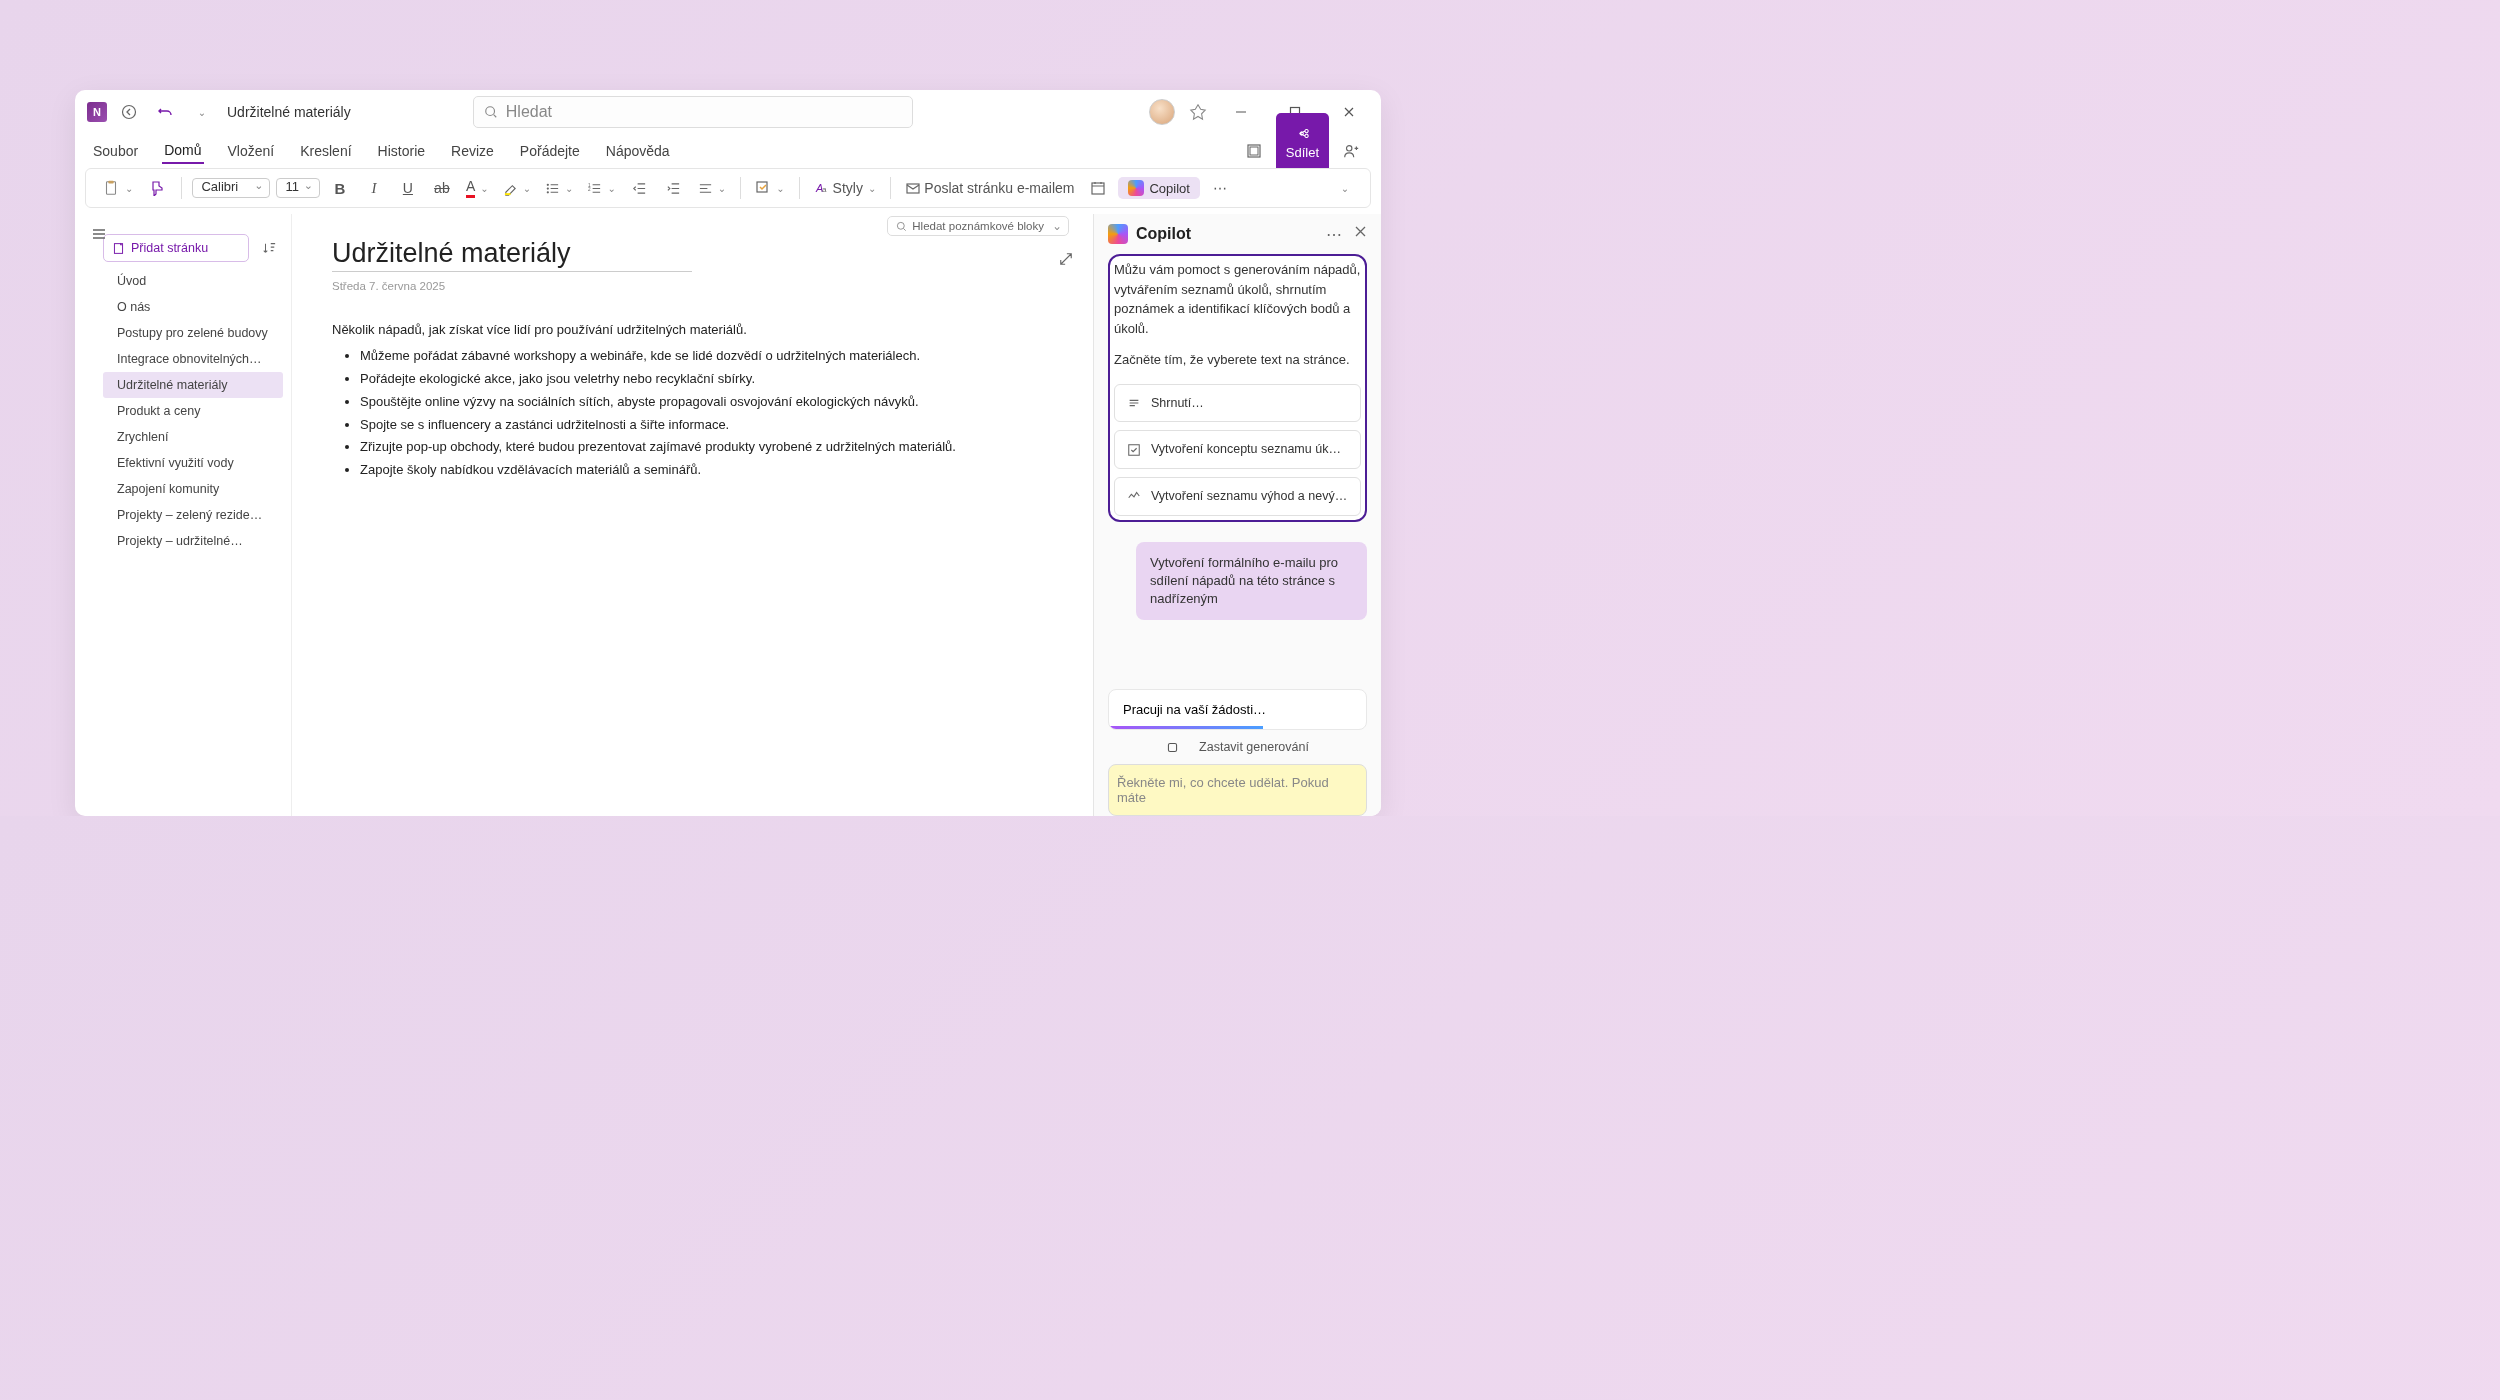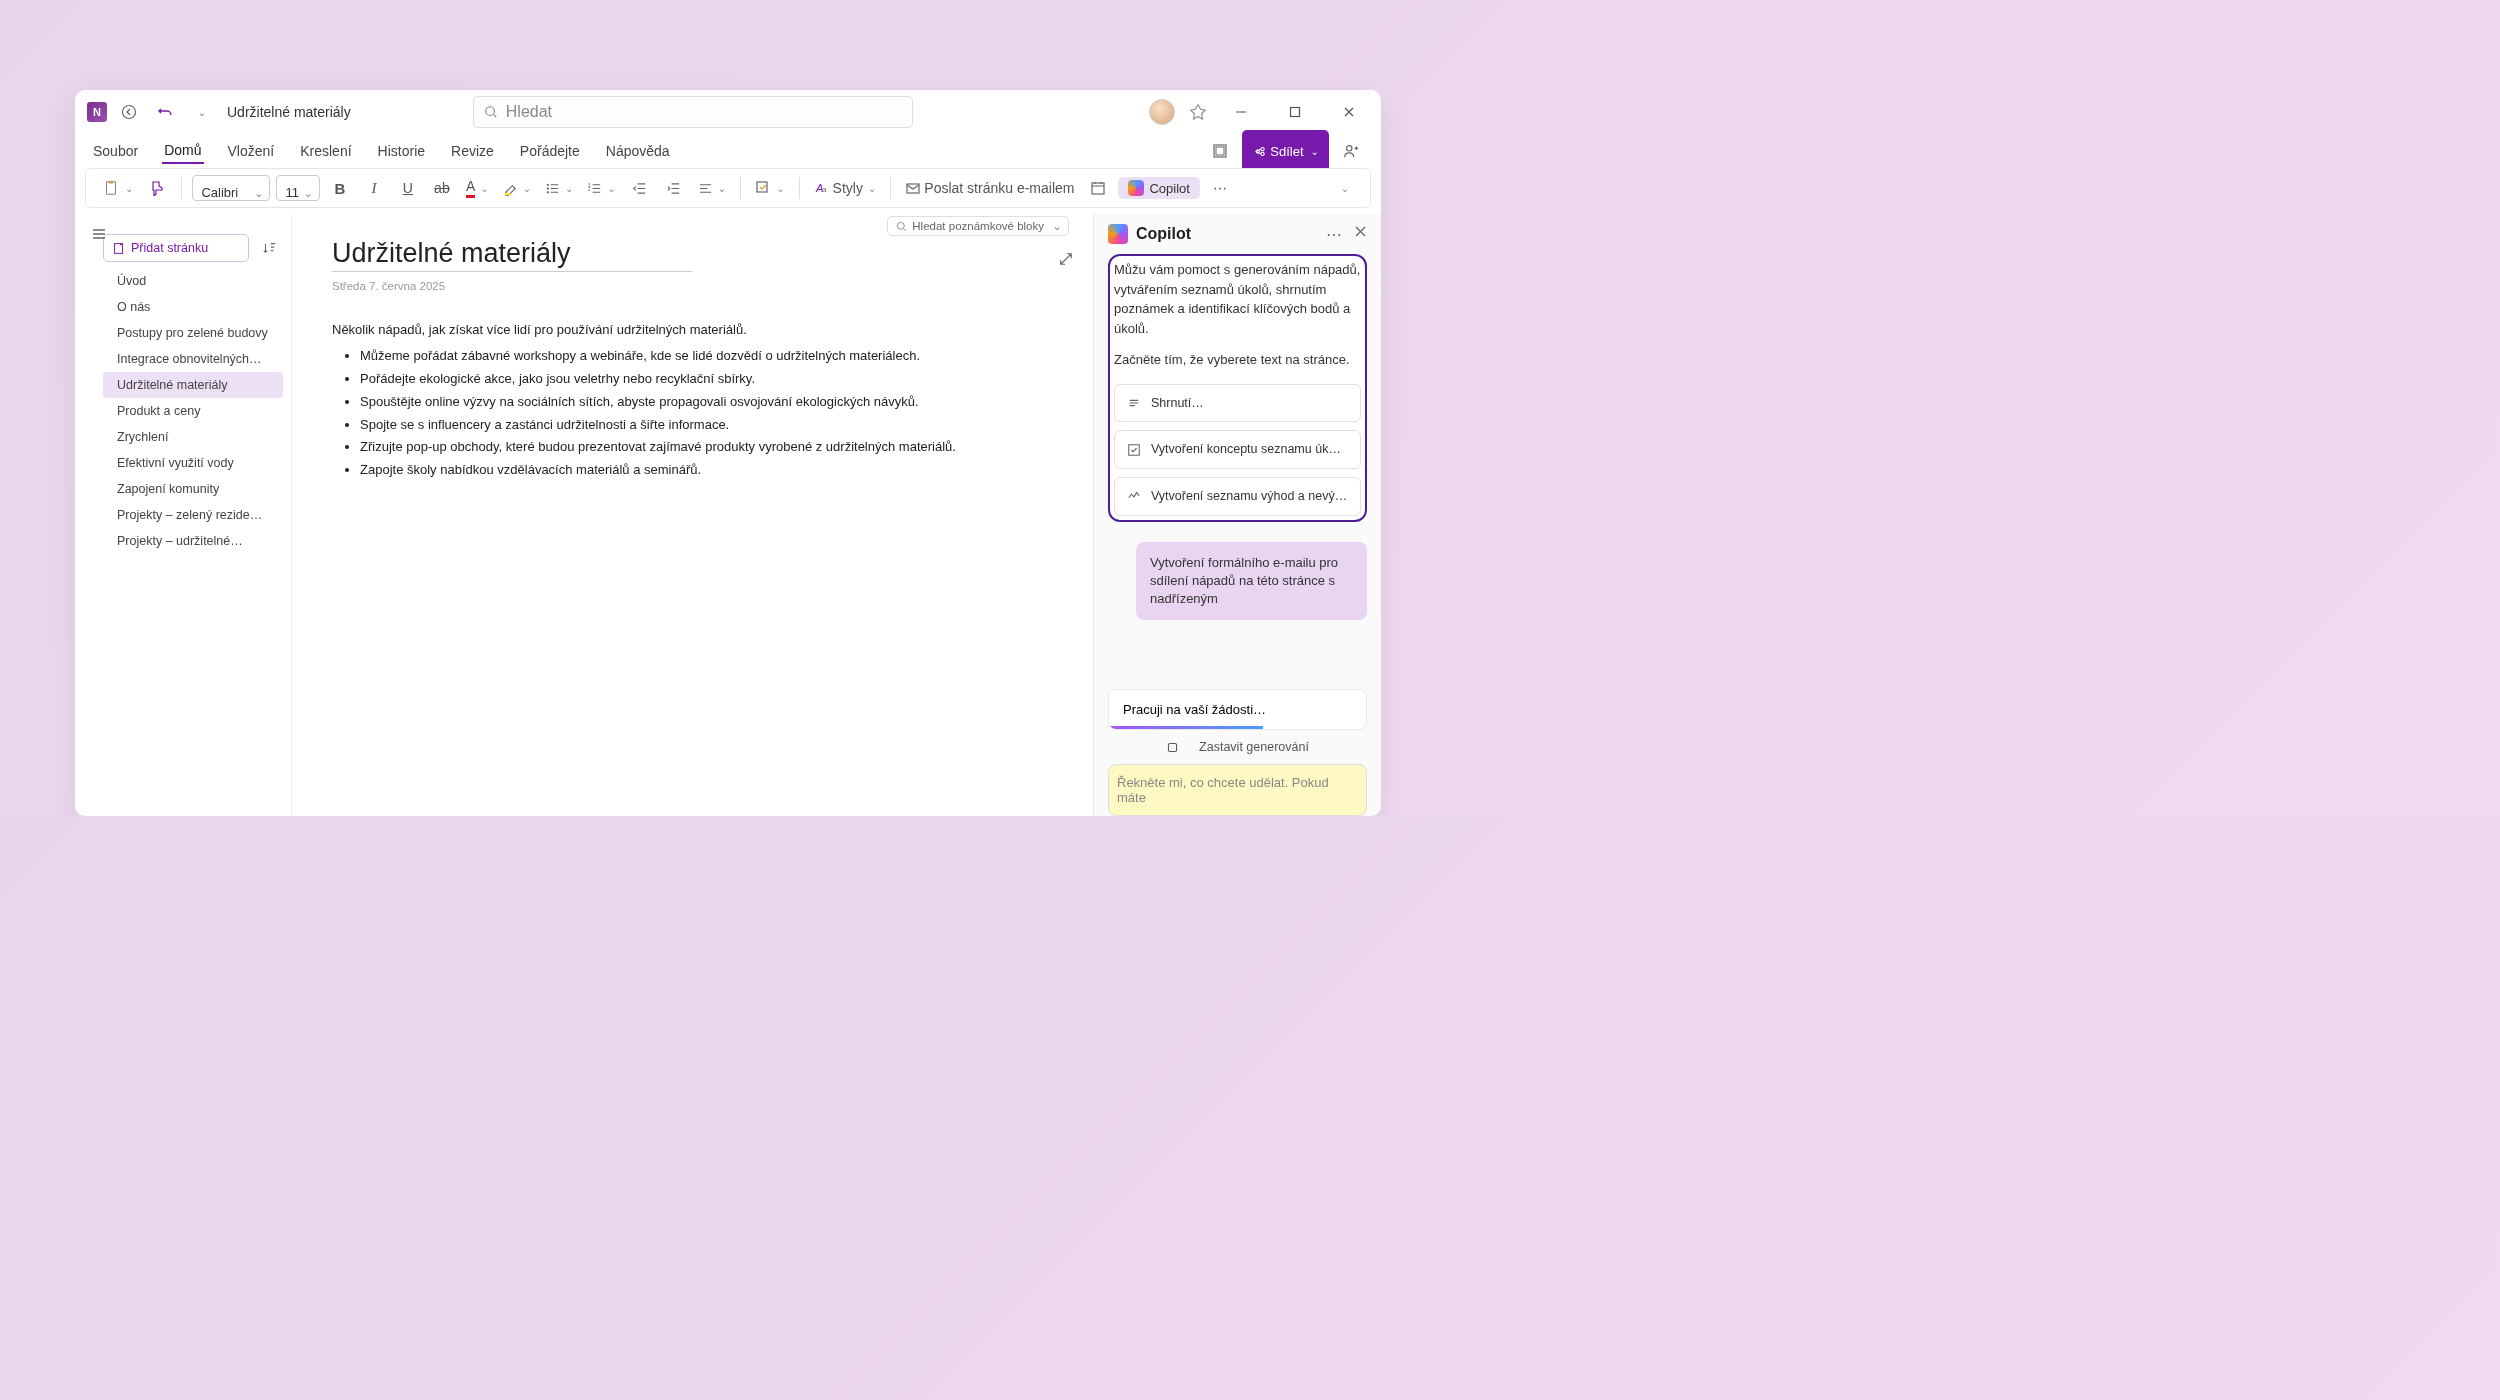--- a/index.html
+++ b/index.html
@@ -15,27 +15,27 @@
 .search-box svg { margin-right: 8px; }
 .titlebar-right { display: flex; align-items: center; gap: 14px; margin-left: auto; }
 .avatar { width: 26px; height: 26px; border-radius: 50%; background: radial-gradient(circle at 40% 35%, #f8e0c8, #d9a478); border: 1px solid #ccc; }
 .win-btn { width: 40px; height: 28px; display: flex; align-items: center; justify-content: center; color: #555; }
 
 
 .menubar { display: flex; align-items: center; padding: 0 16px; gap: 22px; height: 34px; border-bottom: none; font-size: 14px; color: #444; }
 .menubar .tab { padding: 4px 2px; cursor: pointer; }
 .menubar .tab.active { border-bottom: 2px solid #7719aa; color: #222; font-weight: 400; }
 .menubar-right { margin-left: auto; display: flex; align-items: center; gap: 8px; }
-.share-btn { background: #7719aa; color: #fff; padding: 14px 10px; border-radius: 5px; font-size: 13px; display: flex; align-items: center; gap: 5px; }
+.share-btn { background: #7719aa; color: #fff; padding: 14px 10px; border-radius: 5px; font-size: 13px; display: flex; align-items: center; gap: 5px; flex-direction: column; }
 
 
 .ribbon { display: flex; align-items: center; padding: 6px 12px; gap: 6px; border: 1px solid #e5e5e5; margin: 0 10px 6px 10px; border-radius: 6px; height: 40px; background: #fff; }
 .ribbon-sep { width: 1px; height: 22px; background: #ddd; margin: 0 4px; }
 .rb-btn { height: 28px; min-width: 28px; display: flex; align-items: center; justify-content: center; padding: 0 4px; color: #555; font-size: 14px; cursor: pointer; border-radius: 4px; gap: 3px; }
-.font-select { border: 1px solid #ccc; border-radius: 4px; height: 26px; padding: 0 20px 0 8px; font-size: 13px; color: #333; background: #fff; position: relative; display: flex; align-items: flex-end; min-width: 78px; }
+.font-select { border: 1px solid #ccc; border-radius: 4px; height: 20px; padding: 0 20px 0 8px; font-size: 13px; color: #333; background: #fff; position: relative; display: flex; align-items: flex-start; min-width: 78px; }
 .font-select.size { min-width: 42px; }
 .font-select::after { content: '⌄'; position: absolute; right: 6px; color: #888; font-size: 11px; }
 .copilot-btn { background: #ece1f4; border-radius: 5px; padding: 3px 10px; display: flex; align-items: center; gap: 5px; font-size: 13px; color: #333; }
 .copilot-logo { width: 16px; height: 16px; border-radius: 4px; background: conic-gradient(#4a9eff, #a855f7, #ec4899, #f59e0b, #4a9eff); }
 
 
 .body-area { flex: 1; display: flex; overflow: hidden; position: relative; }
 .hamburger { position: absolute; left: 10px; top: 6px; color: #666; }
 
 

